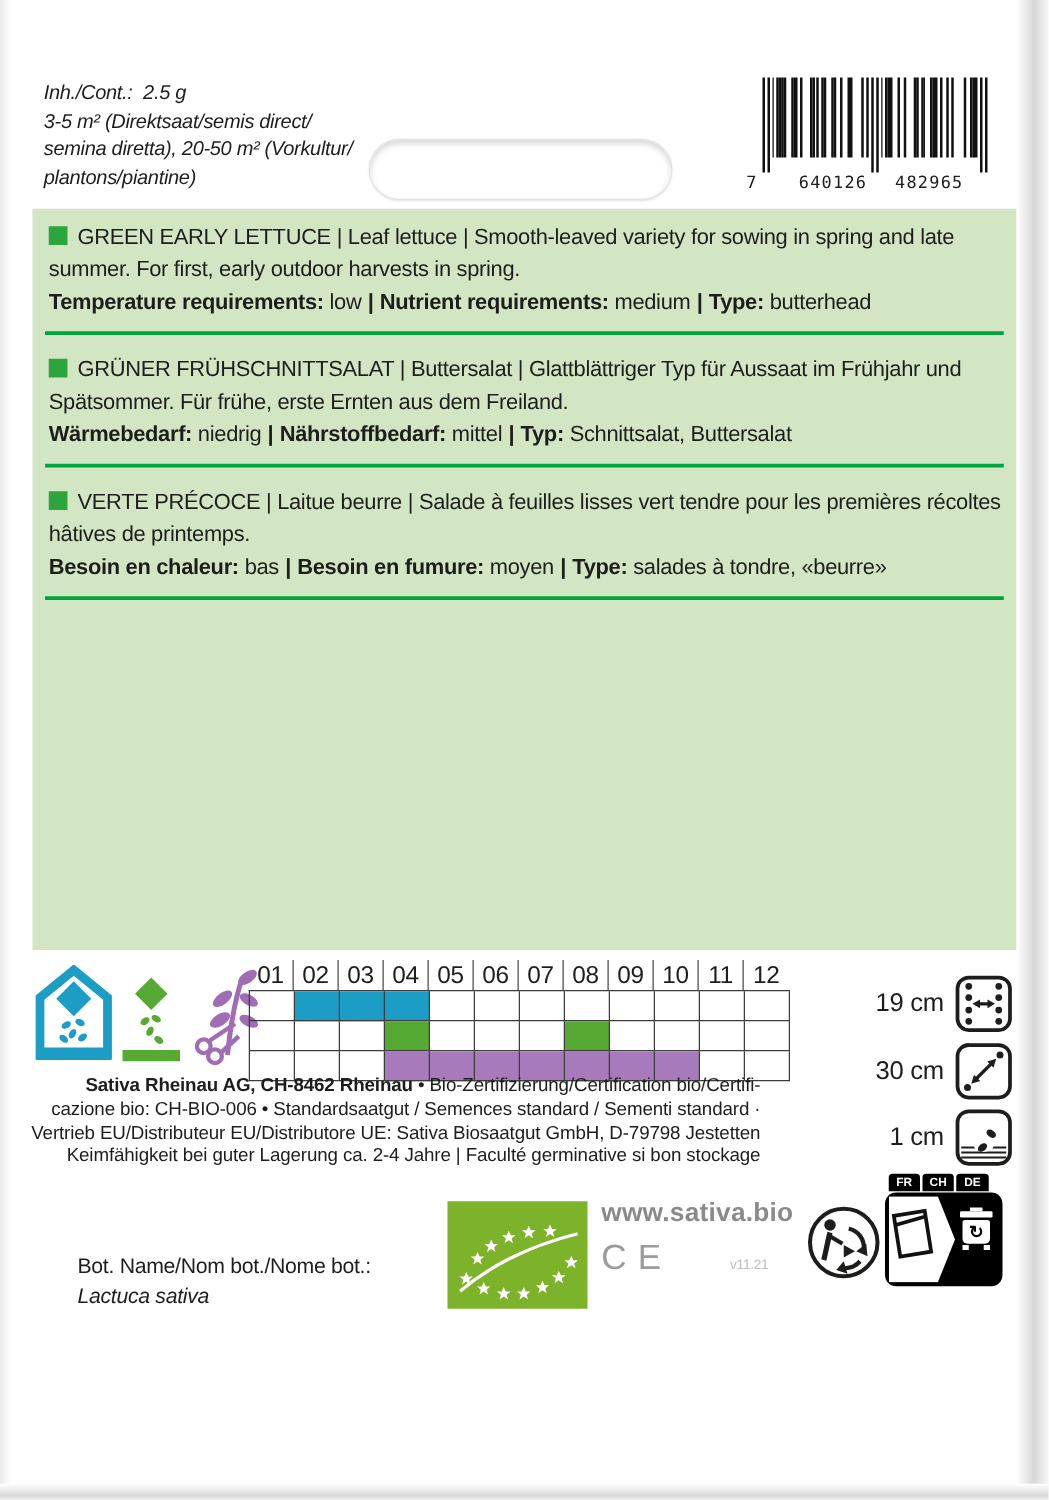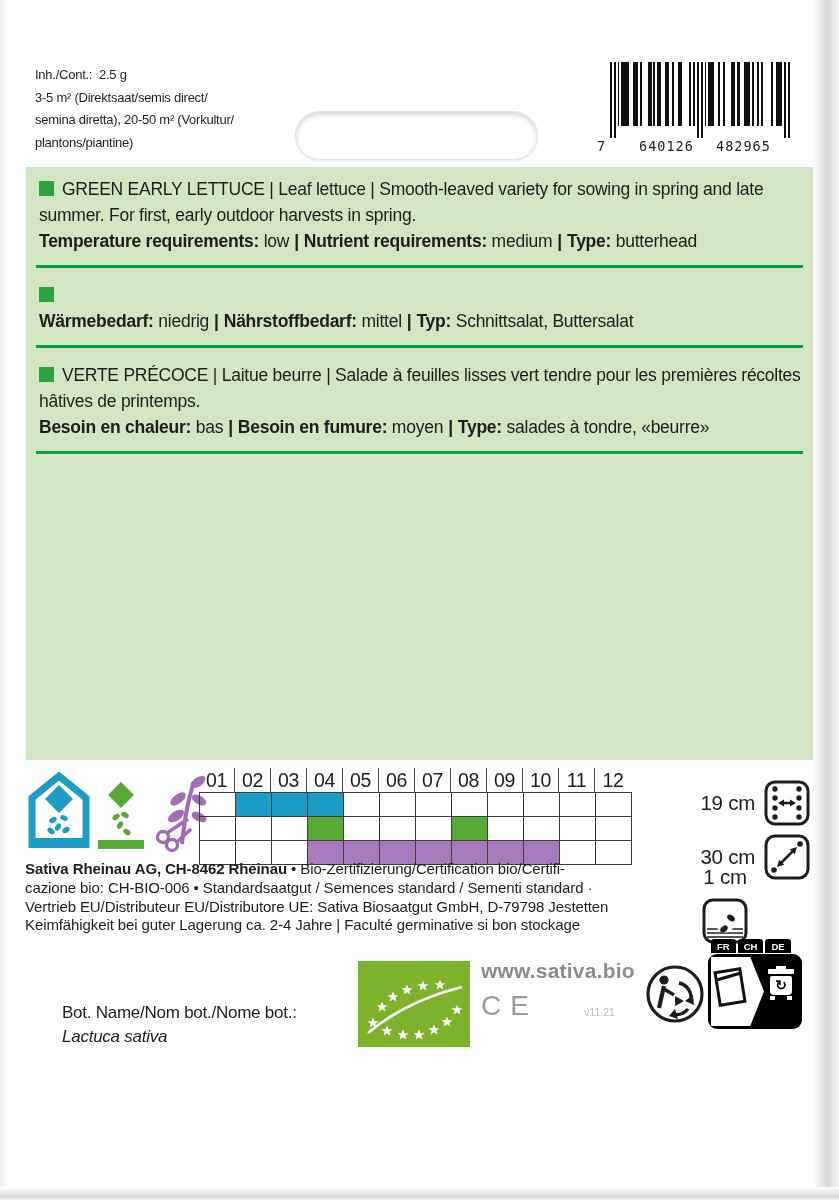--- a/index.html
+++ b/index.html
@@ -6,21 +6,21 @@
   .packet{position:relative;width:839px;height:1200px;background:#fff;overflow:hidden;
           font-family:"Liberation Sans",sans-serif;color:#1d1d1b;letter-spacing:-0.25px;}
   
   .edge-right{position:absolute;right:0;top:0;width:26px;height:100%;
               background:linear-gradient(to right,#ffffff 0%,#d8d8d8 55%,#f7f7f7 100%);}
   .edge-left{position:absolute;left:0;top:0;width:9px;height:100%;
              background:linear-gradient(to left,#ffffff 0%,#ebebeb 100%);}
   .edge-bottom{position:absolute;left:0;bottom:0;width:100%;height:13px;
                background:linear-gradient(to bottom,#ffffff 0%,#d9d9d9 75%,#f2f2f2 100%);}
   
-  .content-info{position:absolute;left:35px;top:64px;font-size:13px;line-height:22.5px;}
+  .content-info{position:absolute;left:35px;top:64px;font-size:16px;line-height:22.5px;font-style:italic;}
   .info-line{white-space:pre;}
   .hang-hole{position:absolute;left:295px;top:111px;width:241px;height:47px;border-radius:25px;
              background:#fff;border:1px solid #e3e3e3;
              box-shadow:inset 0 3px 5px rgba(0,0,0,0.16),0 1px 2px rgba(0,0,0,0.10);}
   
   .barcode{position:absolute;left:610px;top:62px;width:182px;height:92px;}
   .bars{display:flex;align-items:flex-start;height:76px;}
   .bars div{width:1.9px;}
   .bc-digits{position:absolute;left:0;bottom:0;width:100%;font-family:"DejaVu Sans Mono",monospace;
              font-size:13.5px;letter-spacing:1px;}
@@ -41,21 +41,21 @@
   .cal-h{font-size:19.5px;text-align:center;line-height:24px;border-right:1px solid #4c4c4c;}
   .cal-h:last-child{border-right:none;}
   .cal-grid{display:grid;grid-template-columns:repeat(12,36px);border-top:1.5px solid #3c3c3c;
             border-left:1.5px solid #3c3c3c;width:432px;}
   .cal-c{height:23px;border-right:1.5px solid #3c3c3c;border-bottom:1.5px solid #3c3c3c;}
   
   .sp-row{position:absolute;left:640px;width:170px;display:flex;align-items:center;
           justify-content:flex-end;gap:9px;font-size:20.5px;}
   
   .company{position:absolute;left:25px;top:860px;font-size:15px;line-height:18.8px;letter-spacing:-0.1px;}
-  .company div{white-space:nowrap;}
+  .company div{white-space:nowrap;text-align:right;}
   .company b{font-weight:700;}
   
   .bot{position:absolute;left:62px;top:1001px;font-size:17px;line-height:24px;}
   .bot .species{font-style:italic;}
   .eu-logo{position:absolute;left:358px;top:961px;width:112px;height:86px;background:#7db32b;}
   .web{position:absolute;left:481px;top:959px;font-size:21px;font-weight:700;color:#8a8a8a;letter-spacing:0.2px;}
   .ce{position:absolute;left:481px;top:990px;font-size:28px;color:#9b9b9b;letter-spacing:9px;font-weight:400;}
   .version{position:absolute;left:584px;top:1006px;font-size:11px;color:#bdbdbd;}
   .triman{position:absolute;left:644px;top:962px;}
   
@@ -203,21 +203,21 @@
 
     <div class="lang-block">
       <div class="desc"><span class="bullet"></span><span>GREEN EARLY LETTUCE | Leaf lettuce | Smooth-leaved variety for sowing in spring and late summer. For first, early outdoor harvests in spring.</span></div>
       <div class="specs">
         <b>Temperature requirements:</b> <span>low</span><span class="sep">|</span><b>Nutrient requirements:</b> <span>medium</span><span class="sep">|</span><b>Type:</b> <span>butterhead</span>
       </div>
     </div>
     <div class="divider"></div>
 
     <div class="lang-block">
-      <div class="desc"><span class="bullet"></span></div>
+      <div class="desc"><span class="bullet"></span><span>GRÜNER FRÜHSCHNITTSALAT | Buttersalat | Glattblättriger Typ für Aussaat im Frühjahr und Spätsommer. Für frühe, erste Ernten aus dem Freiland.</span></div>
       <div class="specs">
         <b>Wärmebedarf:</b> <span>niedrig</span><span class="sep">|</span><b>Nährstoffbedarf:</b> <span>mittel</span><span class="sep">|</span><b>Typ:</b> <span>Schnittsalat, Buttersalat</span>
       </div>
     </div>
     <div class="divider"></div>
 
     <div class="lang-block">
       <div class="desc"><span class="bullet"></span><span>VERTE PRÉCOCE | Laitue beurre | Salade à feuilles lisses vert tendre pour les premières récoltes hâtives de printemps.</span></div>
       <div class="specs">
         <b>Besoin en chaleur:</b> <span>bas</span><span class="sep">|</span><b>Besoin en fumure:</b> <span>moyen</span><span class="sep">|</span><b>Type:</b> <span>salades à tondre, «beurre»</span>
@@ -338,21 +338,21 @@
     <span>30 cm</span>
     <svg width="46" height="46" viewBox="0 0 46 46">
       <rect x="2" y="2" width="42" height="42" rx="9" fill="#fff" stroke="#1d1d1b" stroke-width="3"></rect>
       <circle cx="36" cy="10" r="2.8" fill="#1d1d1b"></circle>
         <circle cx="10" cy="36" r="2.8" fill="#1d1d1b"></circle>
       <line x1="16" y1="30" x2="30" y2="16" stroke="#1d1d1b" stroke-width="2.6"></line>
       <polygon points="13,33 15.2,25.8 20.2,30.8" fill="#1d1d1b"></polygon>
       <polygon points="33,13 25.8,15.2 30.8,20.2" fill="#1d1d1b"></polygon>
     </svg>
   </div>
-  <div class="sp-row" style="top:865px;flex-direction:column;">
+  <div class="sp-row" style="top:887px;">
     <span>1 cm</span>
     <svg width="46" height="46" viewBox="0 0 46 46">
       <rect x="2" y="2" width="42" height="42" rx="9" fill="#fff" stroke="#1d1d1b" stroke-width="3"></rect>
       <line x1="5" y1="31" x2="41" y2="31" stroke="#1d1d1b" stroke-width="1.7"></line>
       <line x1="5" y1="35" x2="41" y2="35" stroke="#1d1d1b" stroke-width="1.7"></line>
       <line x1="5" y1="39" x2="41" y2="39" stroke="#1d1d1b" stroke-width="1.7"></line>
       <ellipse cx="23" cy="29" rx="8" ry="5.5" fill="#fff"></ellipse>
       <ellipse cx="29" cy="20" rx="4.2" ry="2.8" fill="#1d1d1b" transform="rotate(35 29 20)"></ellipse>
       <ellipse cx="22" cy="31" rx="4.2" ry="2.8" fill="#1d1d1b" transform="rotate(-40 22 31)"></ellipse>
     </svg>

